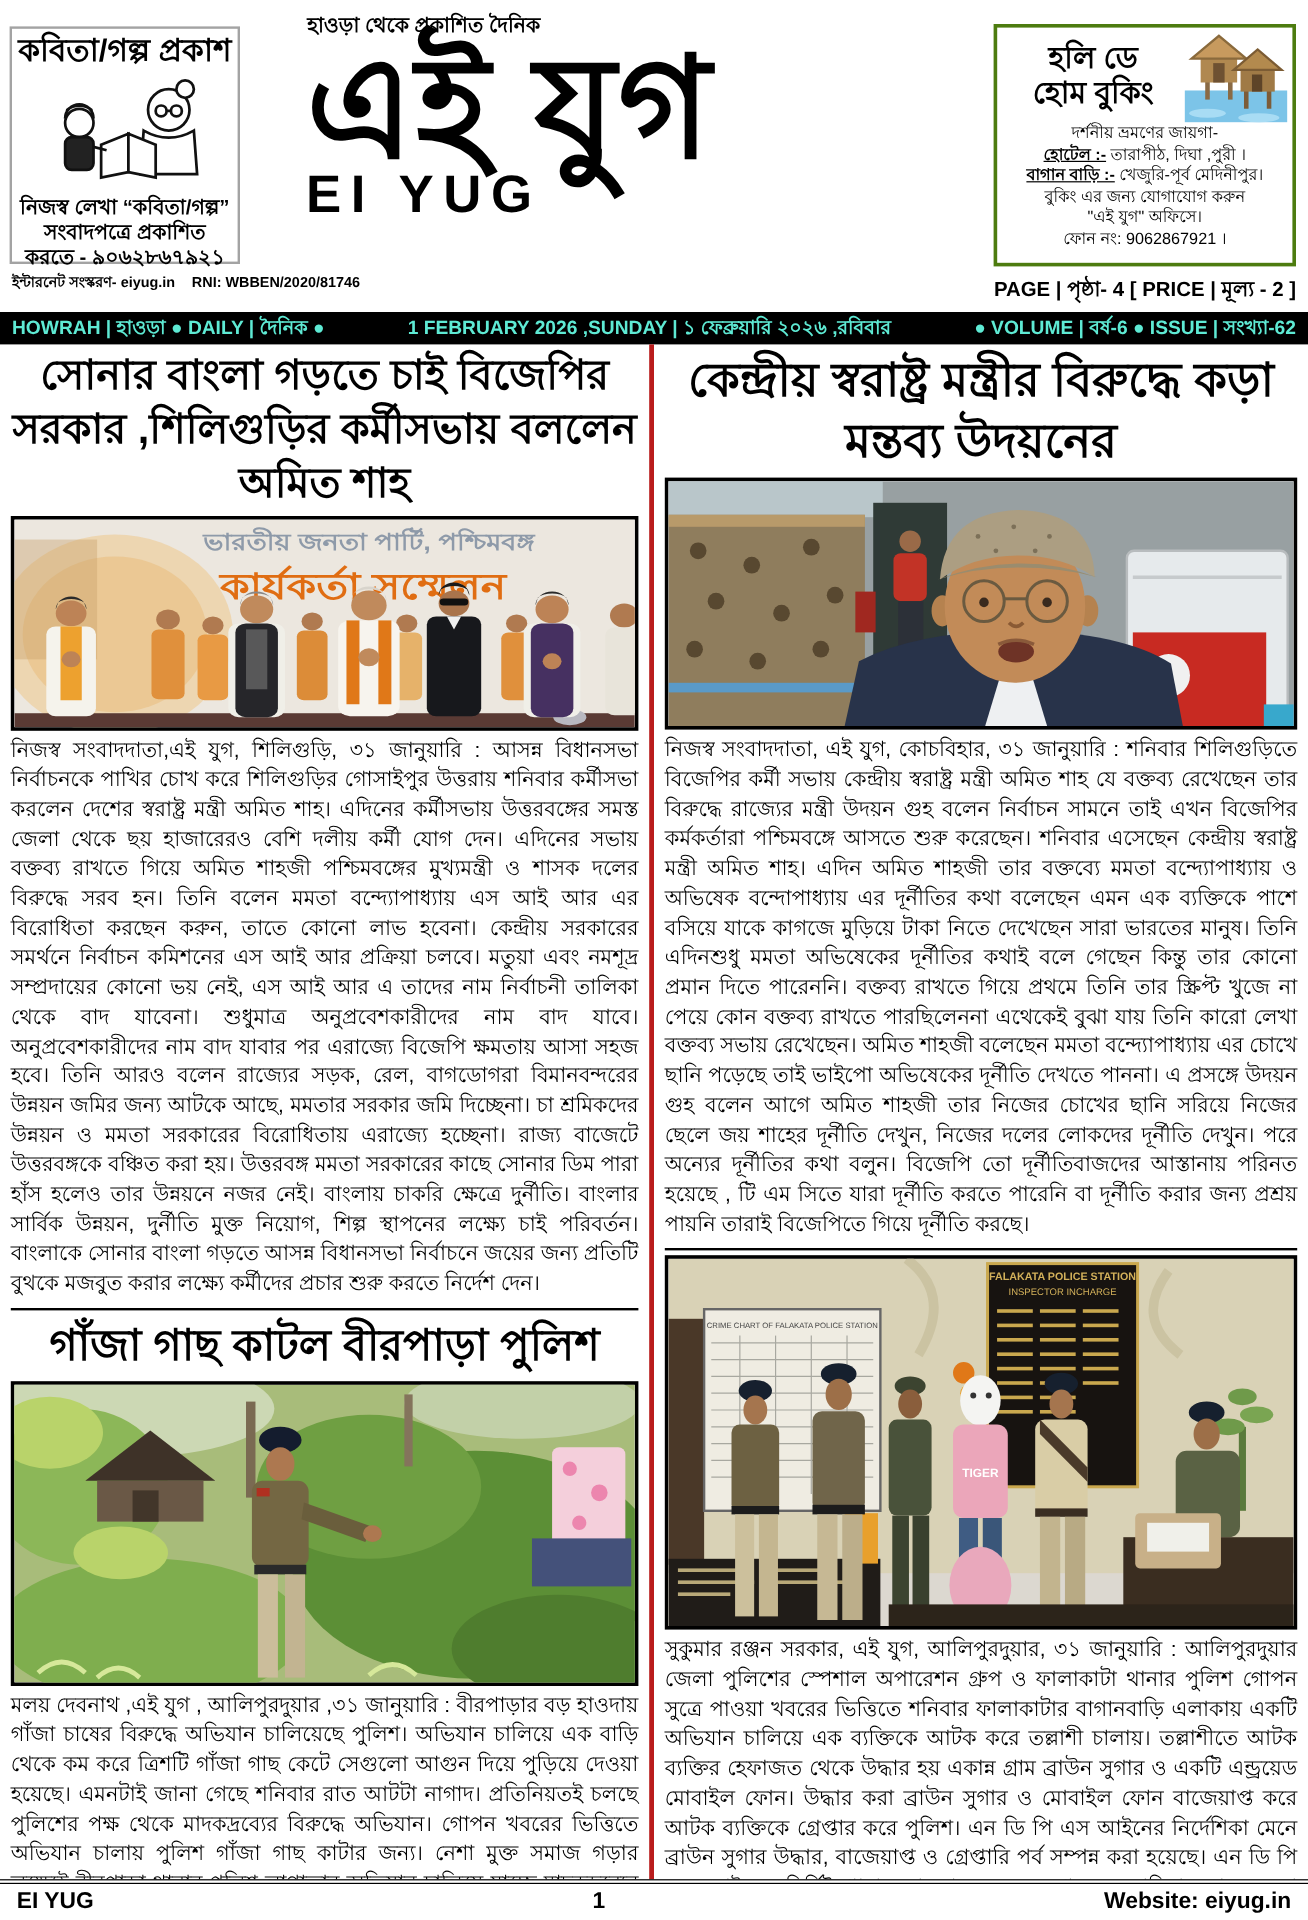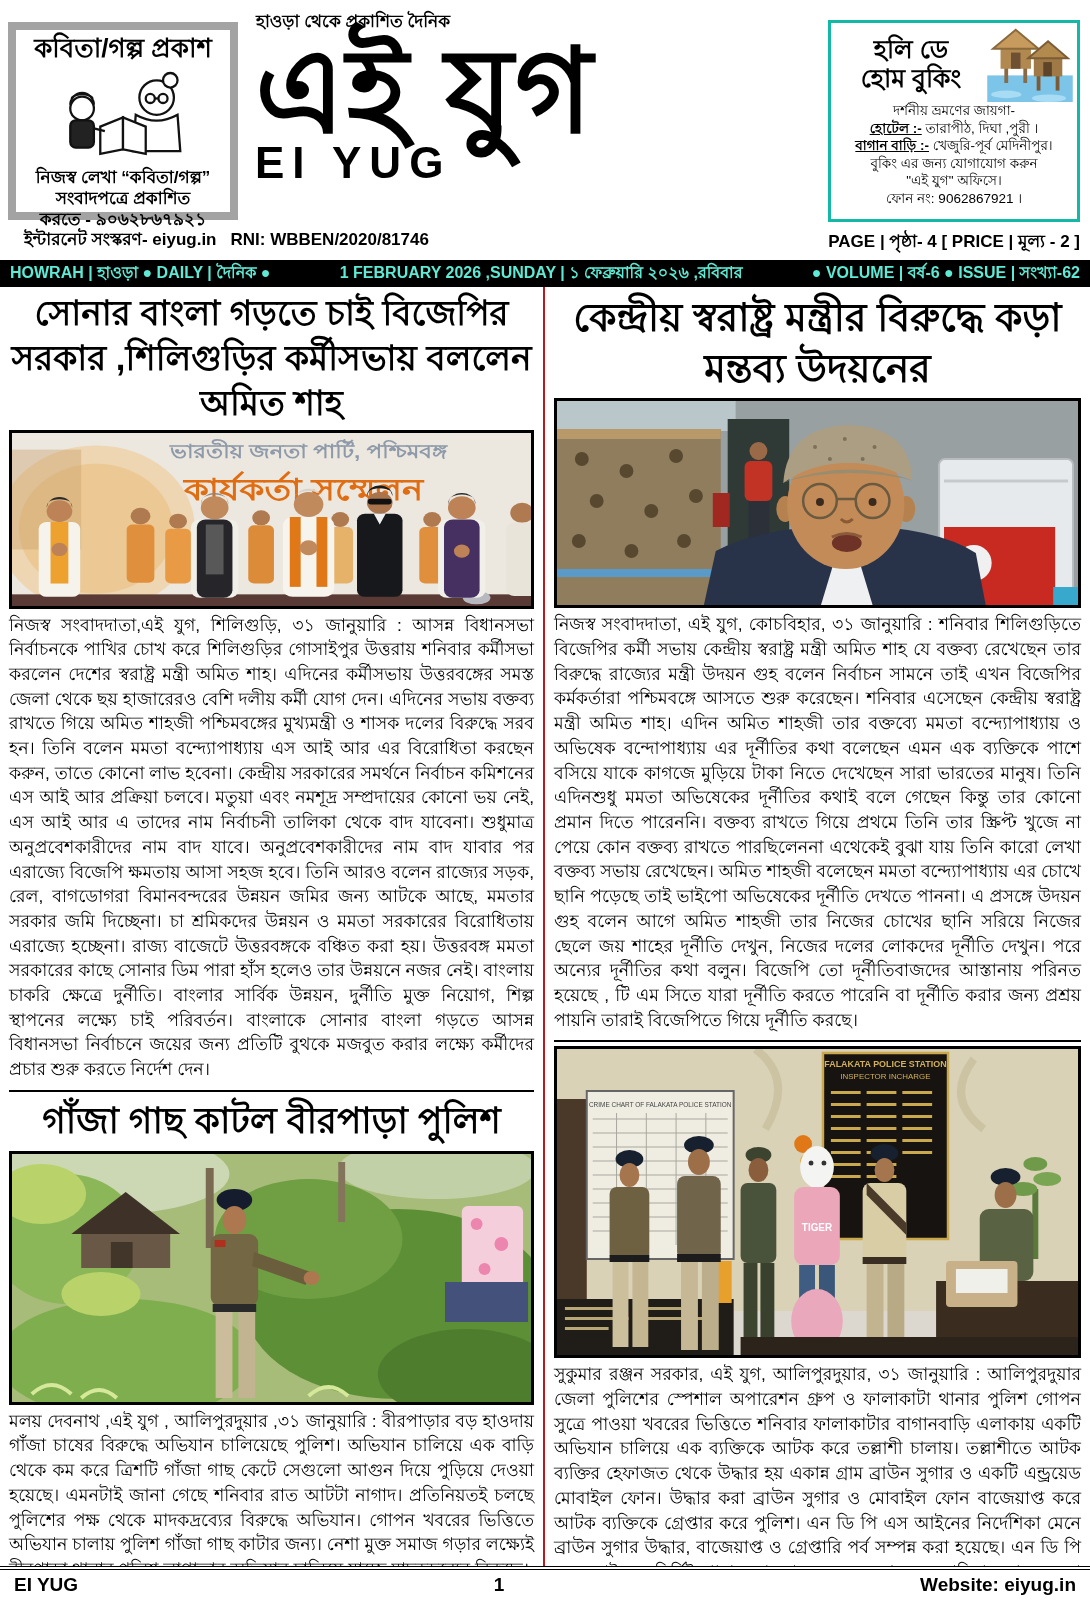--- a/index.html
+++ b/index.html
@@ -3,42 +3,42 @@
 <meta charset="utf-8">
 <style>
   html,body{margin:0;padding:0;background:#888;}
   *{box-sizing:border-box;}
   .page{
     position:relative;width:1090px;height:1600px;margin:0 auto;background:#fff;color:#000;
     font-family:"Liberation Sans","DejaVu Sans",sans-serif;overflow:hidden;
   }
   
   .header{position:relative;height:260px;}
-  .ad-left{position:absolute;left:8px;top:22px;width:230px;height:198px;border:8px solid #a3a3a3;text-align:center;padding:4px 2px;}
+  .ad-left{position:absolute;left:8px;top:22px;width:192px;height:198px;border:2px solid #a3a3a3;text-align:center;padding:4px 2px;}
   .ad-left .ttl{font-size:26px;font-weight:bold;line-height:1.1;}
   .ad-left .ln{font-size:17px;font-weight:bold;line-height:1.25;}
-  .net-line{position:absolute;left:24px;top:226px;font-size:17px;font-weight:bold;white-space:nowrap;}
+  .net-line{position:absolute;left:10px;top:226px;font-size:12px;font-weight:bold;white-space:nowrap;}
   .net-line span{margin-right:14px;}
   .tagline{position:absolute;left:256px;top:8px;font-size:17px;font-weight:bold;}
   .masthead{position:absolute;left:255px;top:18px;width:520px;text-align:left;}
   .masthead .bn{font-size:118px;font-weight:bold;line-height:1.25;letter-spacing:2px;}
   .masthead .en{font-size:44px;font-weight:800;letter-spacing:8px;margin-top:-28px;}
-  .ad-right{position:absolute;right:10px;top:20px;width:252px;height:202px;border:3px solid #14b8a6;padding:3px 4px;text-align:center;}
+  .ad-right{position:absolute;right:10px;top:20px;width:252px;height:202px;border:3px solid #4d7c0f;padding:3px 4px;text-align:center;}
   .ad-right .top{display:flex;align-items:center;justify-content:space-between;}
   .ad-right .ttl{font-size:25px;font-weight:bold;line-height:1.15;text-align:center;flex:1;}
   .ad-right .ln{font-size:13.5px;line-height:1.3;}
   .ad-right .ln b{text-decoration:underline;}
   .page-price{position:absolute;right:10px;top:228px;font-size:17px;font-weight:bold;}
   
   .infobar{position:absolute;top:260px;left:0;width:100%;height:27px;background:#000;color:#5eead4;
     display:flex;align-items:center;justify-content:space-between;padding:0 10px;font-size:16px;font-weight:bold;white-space:nowrap;}
   
   .content{position:absolute;top:287px;left:0;width:100%;height:1279px;display:flex;}
   .col{width:545px;padding:2px 9px 0 9px;overflow:hidden;}
-  .col.left{border-right:2px solid #b91c1c;}
+  .col.left{border-right:4px solid #b91c1c;}
   .headline{font-weight:bold;text-align:center;line-height:1.3;margin:2px 0 4px 0;}
   .headline.h3l{font-size:34.5px;}
   .headline.h2l{font-size:39px;margin-top:4px;}
   .headline.h1l{font-size:36px;margin:6px 0;}
   .photo{border:3px solid #000;line-height:0;margin:2px 0 4px 0;}
   .photo svg{width:100%;height:100%;}
   .body-text{font-size:17.4px;line-height:1.42;text-align:justify;}
   .rule{border:none;border-top:2px solid #000;margin:8px 0 4px 0;}
   
   .footer{position:absolute;bottom:0;left:0;width:100%;height:34px;border-top:4px double #000;

